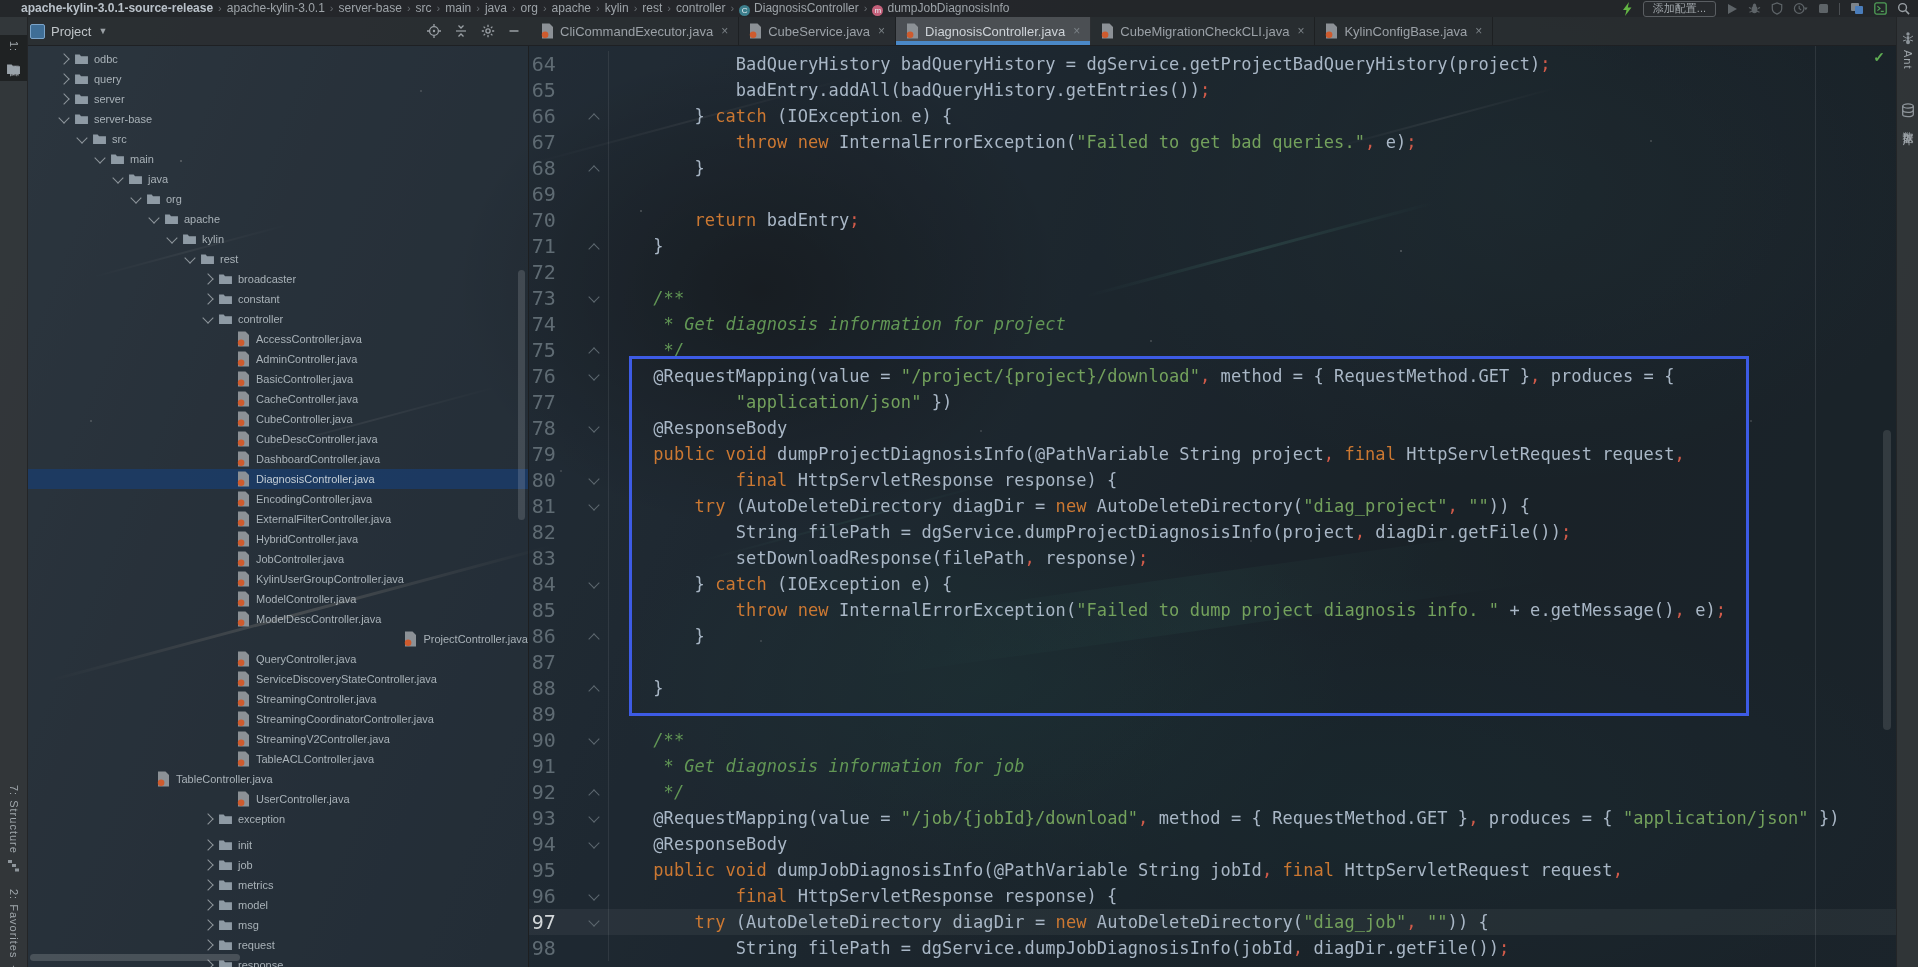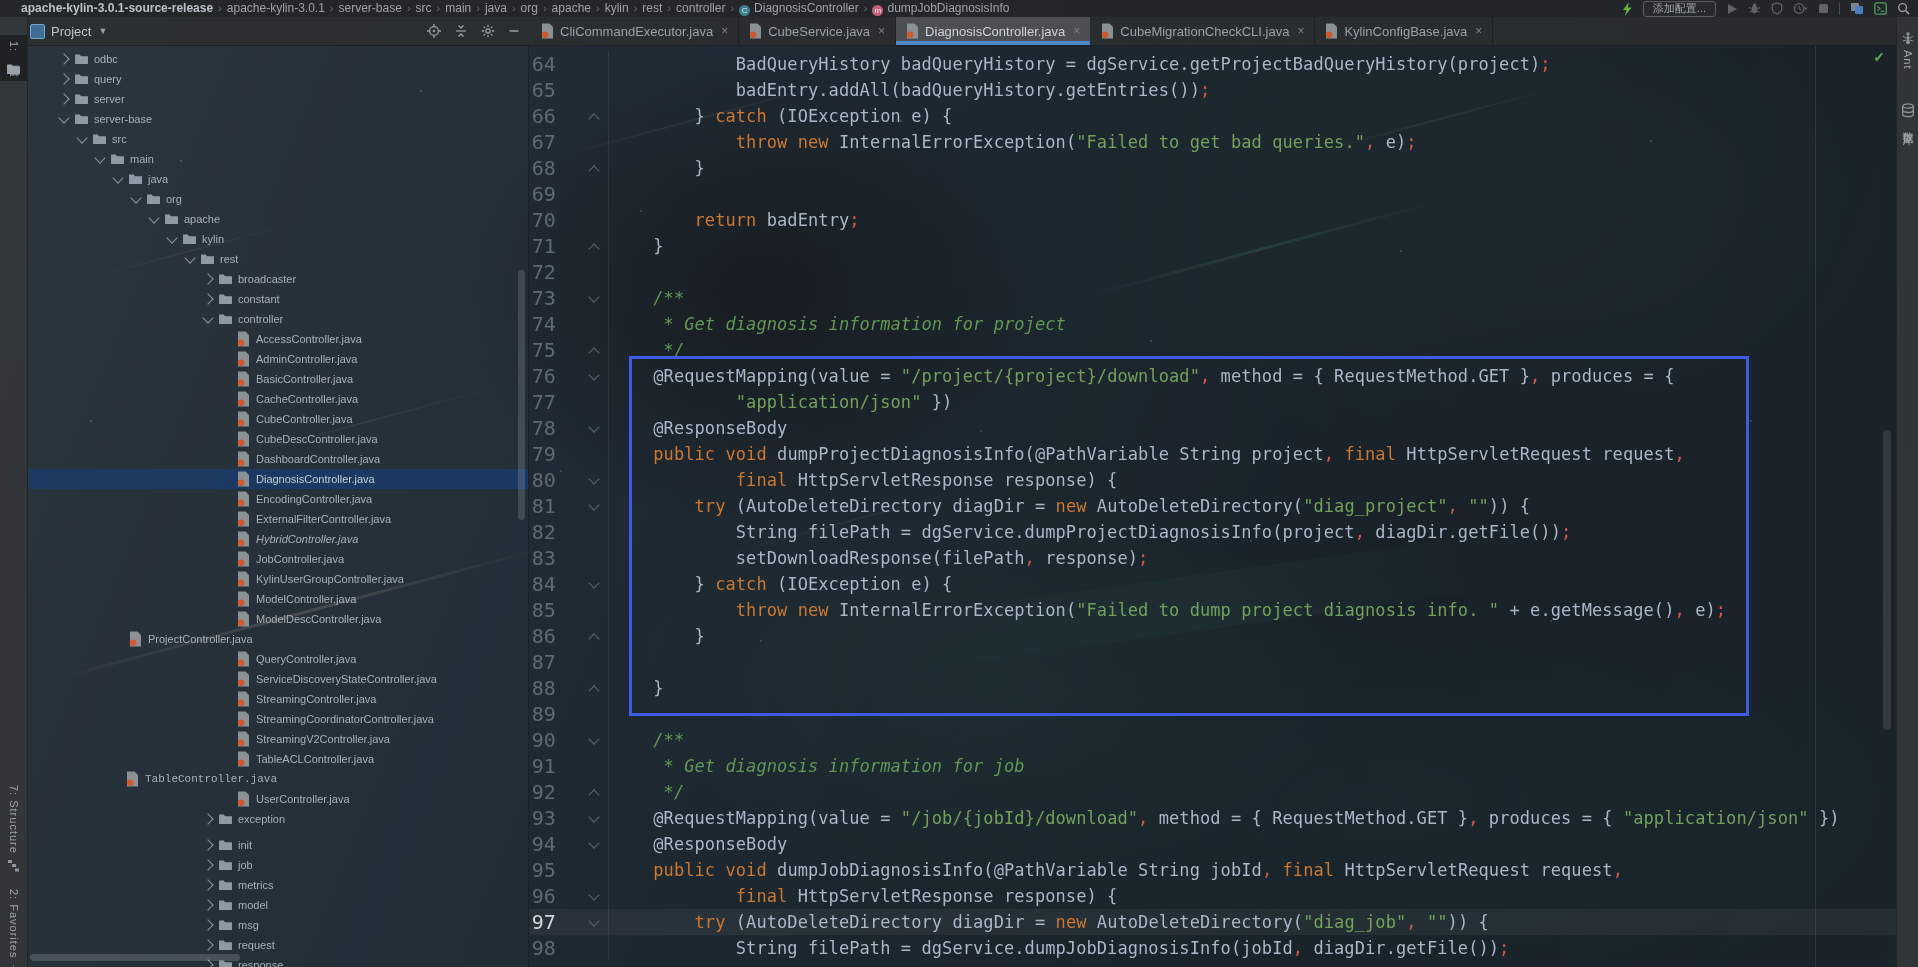--- a/index.html
+++ b/index.html
@@ -572,21 +572,21 @@
         <div class="trow" style="padding-left: 192px;">
           <span class="chevbox"></span>
           <span class="tico">
             <svg width="13" height="16" viewBox="0 0 13 16">
               <path d="M1 .5h7.5L12 4v11.5H1z" fill="#8C9196"></path>
               <circle cx="4.1" cy="11.8" r="3.3" fill="#CE5B2E"></circle>
             </svg>
           </span>
           <span>ExternalFilterController.java</span>
         </div>
-        <div class="trow" style="padding-left: 192px; font-style: italic;">
+        <div class="trow" style="padding-left: 192px;">
           <span class="chevbox"></span>
           <span class="tico">
             <svg width="13" height="16" viewBox="0 0 13 16">
               <path d="M1 .5h7.5L12 4v11.5H1z" fill="#8C9196"></path>
               <circle cx="4.1" cy="11.8" r="3.3" fill="#CE5B2E"></circle>
             </svg>
           </span>
           <span>HybridController.java</span>
         </div>
         <div class="trow" style="padding-left: 192px;">
@@ -622,21 +622,21 @@
         <div class="trow" style="padding-left: 192px;">
           <span class="chevbox"></span>
           <span class="tico">
             <svg width="13" height="16" viewBox="0 0 13 16">
               <path d="M1 .5h7.5L12 4v11.5H1z" fill="#8C9196"></path>
               <circle cx="4.1" cy="11.8" r="3.3" fill="#CE5B2E"></circle>
             </svg>
           </span>
           <span>ModelDescController.java</span>
         </div>
-        <div class="trow" style="padding-left: 84px;">
+        <div class="trow" style="padding-left: 84px; justify-content: flex-end;">
           <span class="chevbox"></span>
           <span class="tico">
             <svg width="13" height="16" viewBox="0 0 13 16">
               <path d="M1 .5h7.5L12 4v11.5H1z" fill="#8C9196"></path>
               <circle cx="4.1" cy="11.8" r="3.3" fill="#CE5B2E"></circle>
             </svg>
           </span>
           <span>ProjectController.java</span>
         </div>
         <div class="trow" style="padding-left: 192px;">
@@ -692,21 +692,21 @@
         <div class="trow" style="padding-left: 192px;">
           <span class="chevbox"></span>
           <span class="tico">
             <svg width="13" height="16" viewBox="0 0 13 16">
               <path d="M1 .5h7.5L12 4v11.5H1z" fill="#8C9196"></path>
               <circle cx="4.1" cy="11.8" r="3.3" fill="#CE5B2E"></circle>
             </svg>
           </span>
           <span>TableACLController.java</span>
         </div>
-        <div class="trow" style="padding-left: 81px; font-family: Liberation Mono, monospace;">
+        <div class="trow" style="padding-left: 112px;">
           <span class="chevbox"></span>
           <span class="tico">
             <svg width="13" height="16" viewBox="0 0 13 16">
               <path d="M1 .5h7.5L12 4v11.5H1z" fill="#8C9196"></path>
               <circle cx="4.1" cy="11.8" r="3.3" fill="#CE5B2E"></circle>
             </svg>
           </span>
           <span>TableController.java</span>
         </div>
         <div class="trow" style="padding-left: 192px;">

